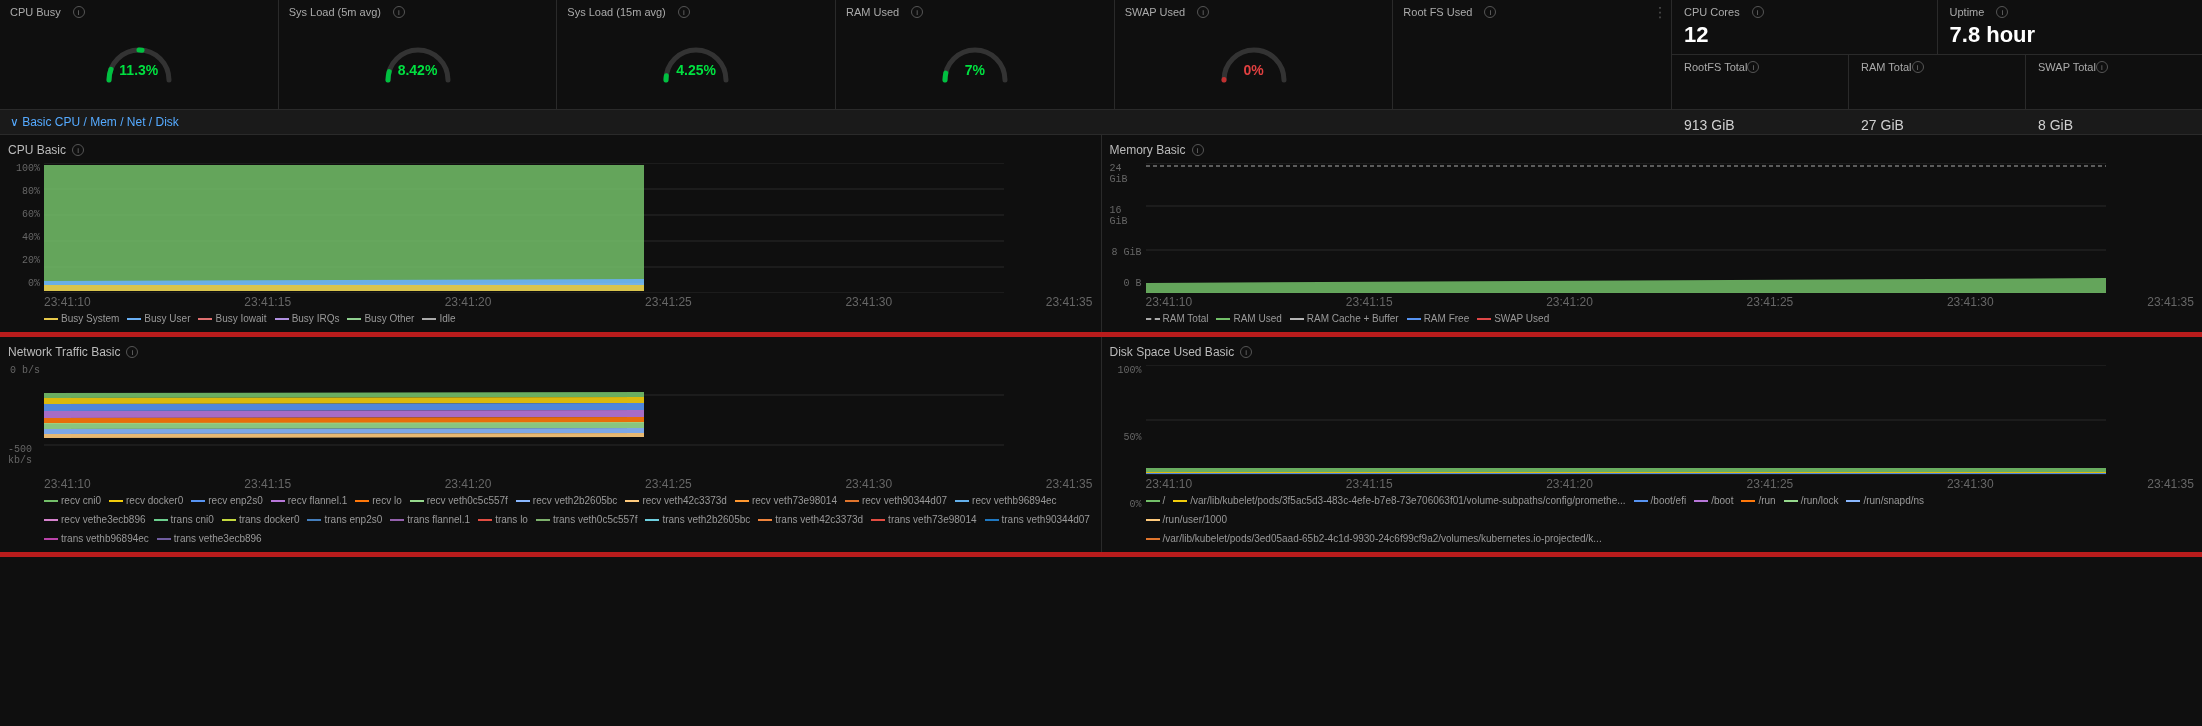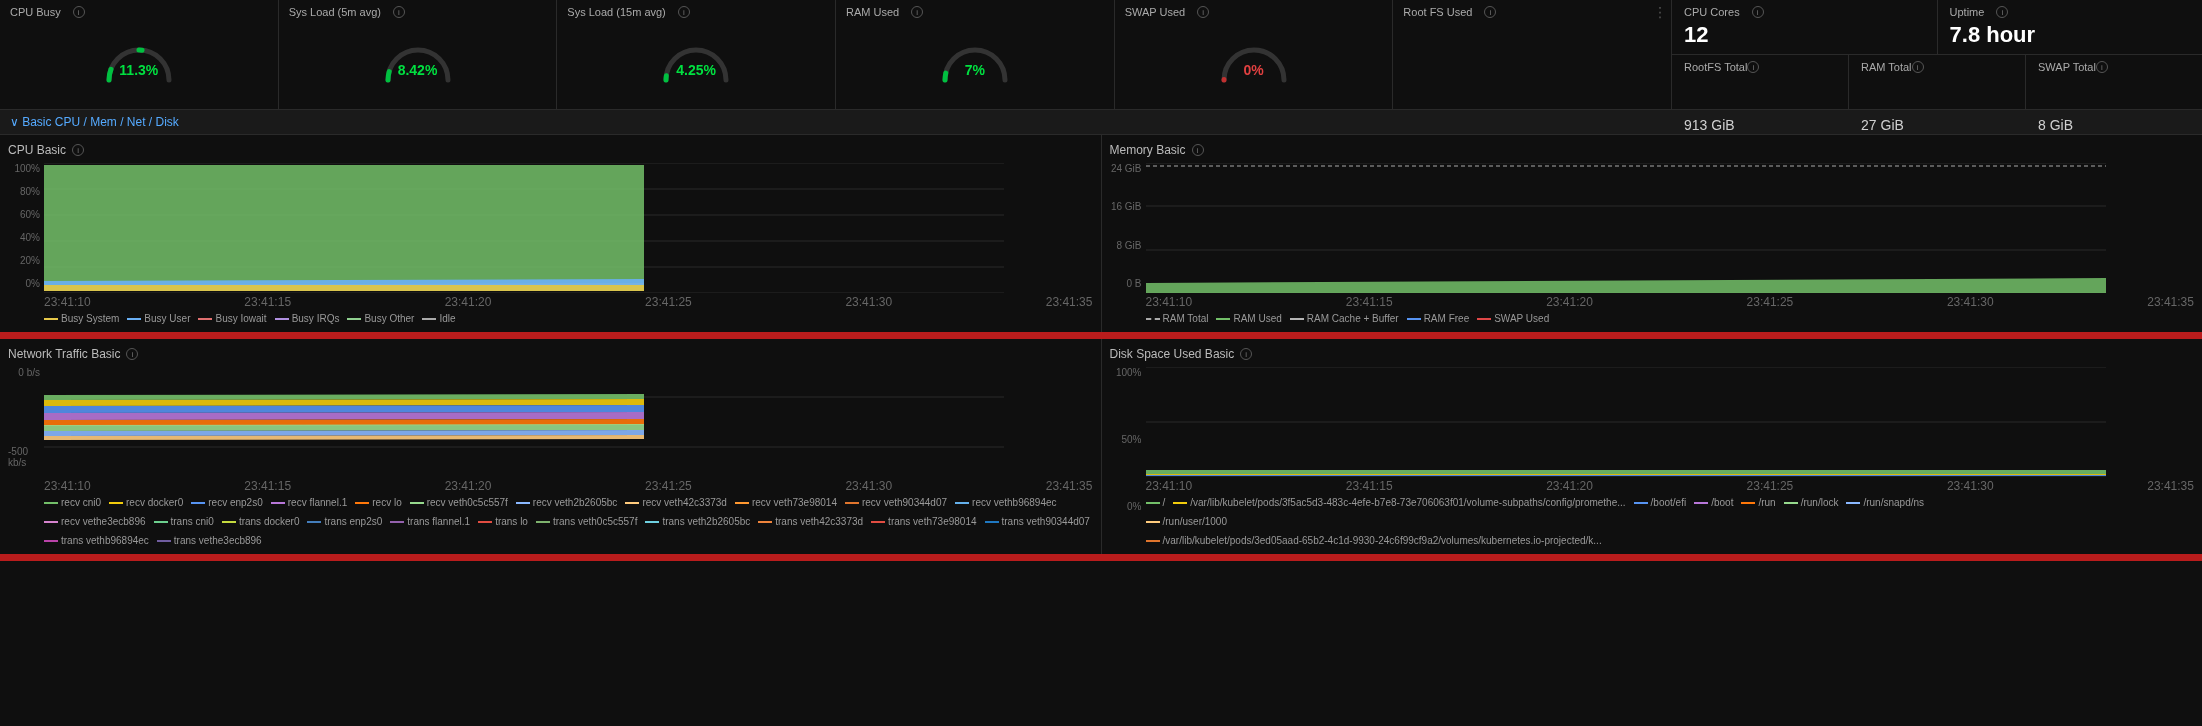--- a/index.html
+++ b/index.html
@@ -143,21 +143,21 @@
     }
     .section-header span { color: #5af; }
 
     
     .charts-grid {
       display: flex;
       flex-direction: column;
     }
     .charts-row {
       display: flex;
-      border-bottom: 7px solid #b91c1c;
+      border-bottom: 5px solid #b91c1c;
     }
     .chart-panel {
       flex: 1;
       border-right: 1px solid #2a2a2a;
       padding: 8px;
     }
     .chart-panel:last-child { border-right: none; }
     .chart-title {
       font-size: 12px;
       color: #bbb;
@@ -176,20 +176,21 @@
       top: 0;
       bottom: 20px;
       width: 36px;
       display: flex;
       flex-direction: column;
       justify-content: space-between;
       align-items: flex-end;
       padding-right: 4px;
       font-size: 10px;
       color: #666;
+      font-family: Liberation Mono, monospace;
     }
     .chart-xaxis {
       display: flex;
       justify-content: space-between;
       padding-left: 36px;
       margin-top: 2px;
       font-size: 12px;
       color: #666;
     }
     svg.chart-svg {

